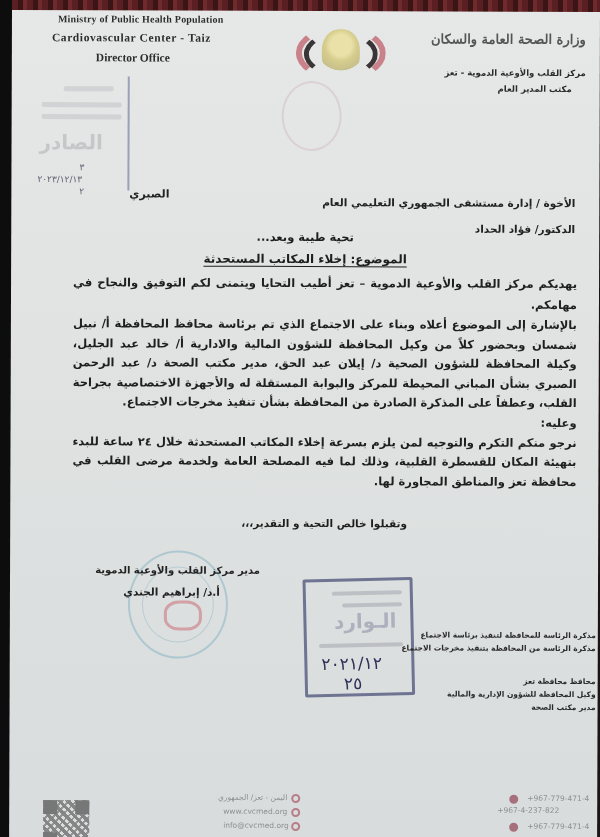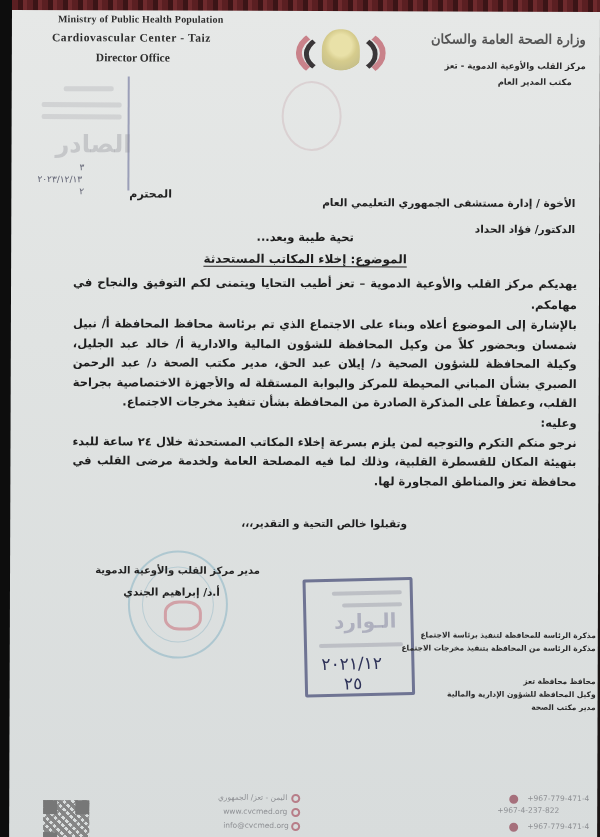--- a/index.html
+++ b/index.html
@@ -18,25 +18,25 @@
   .en-head .l3 { font-size: 11.5px; margin-left: 44px; margin-top: 2px; }
   .emblem { position: absolute; left: 284px; top: 14px; width: 90px; height: 60px; }
   .emblem .arc { position: absolute; border-radius: 50%; border-style: solid; border-color: transparent; }
   .emblem .a1 { left: 0; top: 0; width: 90px; height: 56px; border-width: 6px; border-left-color: #c9828a; border-right-color: #c9828a; border-top-color: transparent; border-bottom-color: transparent; }
   .emblem .a2 { left: 8px; top: 6px; width: 74px; height: 46px; border-width: 5px; border-left-color: #3a3638; border-right-color: #3a3638; }
   .emblem .eagle { position: absolute; left: 26px; top: 4px; width: 38px; height: 46px; border-radius: 45% 45% 40% 40%;
     background: radial-gradient(circle at 50% 35%, #e9e1a8 0 30%, #d6cc8d 45%, #c7c08a 70%, transparent 72%); }
   .emblem-ghost { position: absolute; left: 270px; top: 70px; width: 60px; height: 70px; border: 2px solid rgba(200,170,175,0.35); border-radius: 50%; }
   .ar-head { position: absolute; right: 14px; top: 20px; direction: rtl; text-align: right; color: #2b2b2b; font-weight: bold; }
   .ar-head .l1 { font-family: "DejaVu Serif", serif; font-size: 13px; color: #555; letter-spacing: -0.5px; }
-  .ar-head .l2 { font-size: 8.5px; margin-top: 14px; }
+  .ar-head .l2 { font-size: 8.5px; margin-top: 21px; }
   .ar-head .l3 { font-size: 8.5px; margin-top: 6px; margin-right: 14px; }
   .in-stamp { position: absolute; left: 22px; top: 66px; width: 96px; height: 114px; border-right: 2px solid #9b9fb8; }
   .in-stamp .ghost { position: absolute; left: 8px; width: 80px; height: 5px; background: rgba(150,150,160,0.25); border-radius: 2px; }
-  .in-stamp .big { position: absolute; left: 22px; top: 54px; font-size: 24px; color: rgba(140,140,150,0.35); font-weight: bold; direction: rtl; }
+  .in-stamp .big { position: absolute; left: 6px; top: 54px; font-size: 20px; color: rgba(140,140,150,0.35); font-weight: bold; direction: rtl; }
   .in-stamp .num { position: absolute; font-size: 9px; color: #5d5f70; }
   .addressee { position: absolute; right: 24px; top: 178px; direction: rtl; text-align: right; font-size: 10.5px; font-weight: bold; color: #222; line-height: 26px; }
   .respected { position: absolute; left: 118px; top: 177px; font-size: 11px; font-weight: bold; color: #222; direction: rtl; }
   .greeting { position: absolute; left: 0; width: 588px; top: 219px; text-align: center; font-size: 11.5px; font-weight: bold; color: #1e1e1e; direction: rtl; }
   .subject { position: absolute; left: 0; width: 588px; top: 241px; text-align: center; font-size: 12px; font-weight: bold; color: #1e1e1e; direction: rtl; text-decoration: underline; text-underline-offset: 3px; }
   .body-text { position: absolute; left: 62px; width: 504px; top: 262px; direction: rtl; text-align: justify; text-align-last: right; font-size: 11.5px; font-weight: bold; color: #1f1f1f; line-height: 19.6px; }
   .body-text p { margin: 0; }
   .body-text .p1 { line-height: 21px; }
   .closing { position: absolute; left: 0; width: 588px; top: 506px; text-align: center; padding-left: 40px; font-size: 10.5px; font-weight: bold; color: #1e1e1e; direction: rtl; }
   .sig { position: absolute; left: 70px; top: 554px; direction: rtl; text-align: right; font-size: 10px; font-weight: bold; color: #222; width: 180px; }
@@ -94,21 +94,21 @@
   <div class="in-stamp">
     <div class="ghost" style="top:10px;width:50px;left:30px;"></div>
     <div class="ghost" style="top:26px;"></div>
     <div class="ghost" style="top:38px;"></div>
     <div class="big">الصادر</div>
     <div class="num" style="left:46px;top:86px;">٣</div>
     <div class="num" style="left:4px;top:98px;">٢٠٢٣/١٢/١٣</div>
     <div class="num" style="left:46px;top:110px;">٢</div>
   </div>
 
-  <div class="respected">المحترم</div>
+  <div class="respected">الصبري</div>
   <div class="addressee">
     <div>الأخوة / إدارة مستشفى الجمهوري التعليمي العام</div>
     <div>الدكتور/ فؤاد الحداد</div>
   </div>
 
   <div class="greeting">تحية طيبة وبعد...</div>
   <div class="subject">الموضوع: إخلاء المكاتب المستحدثة</div>
 
   <div class="body-text">
     <p class="p1">يهديكم مركز القلب والأوعية الدموية – تعز أطيب التحايا ويتمنى لكم التوفيق والنجاح في مهامكم.</p>

